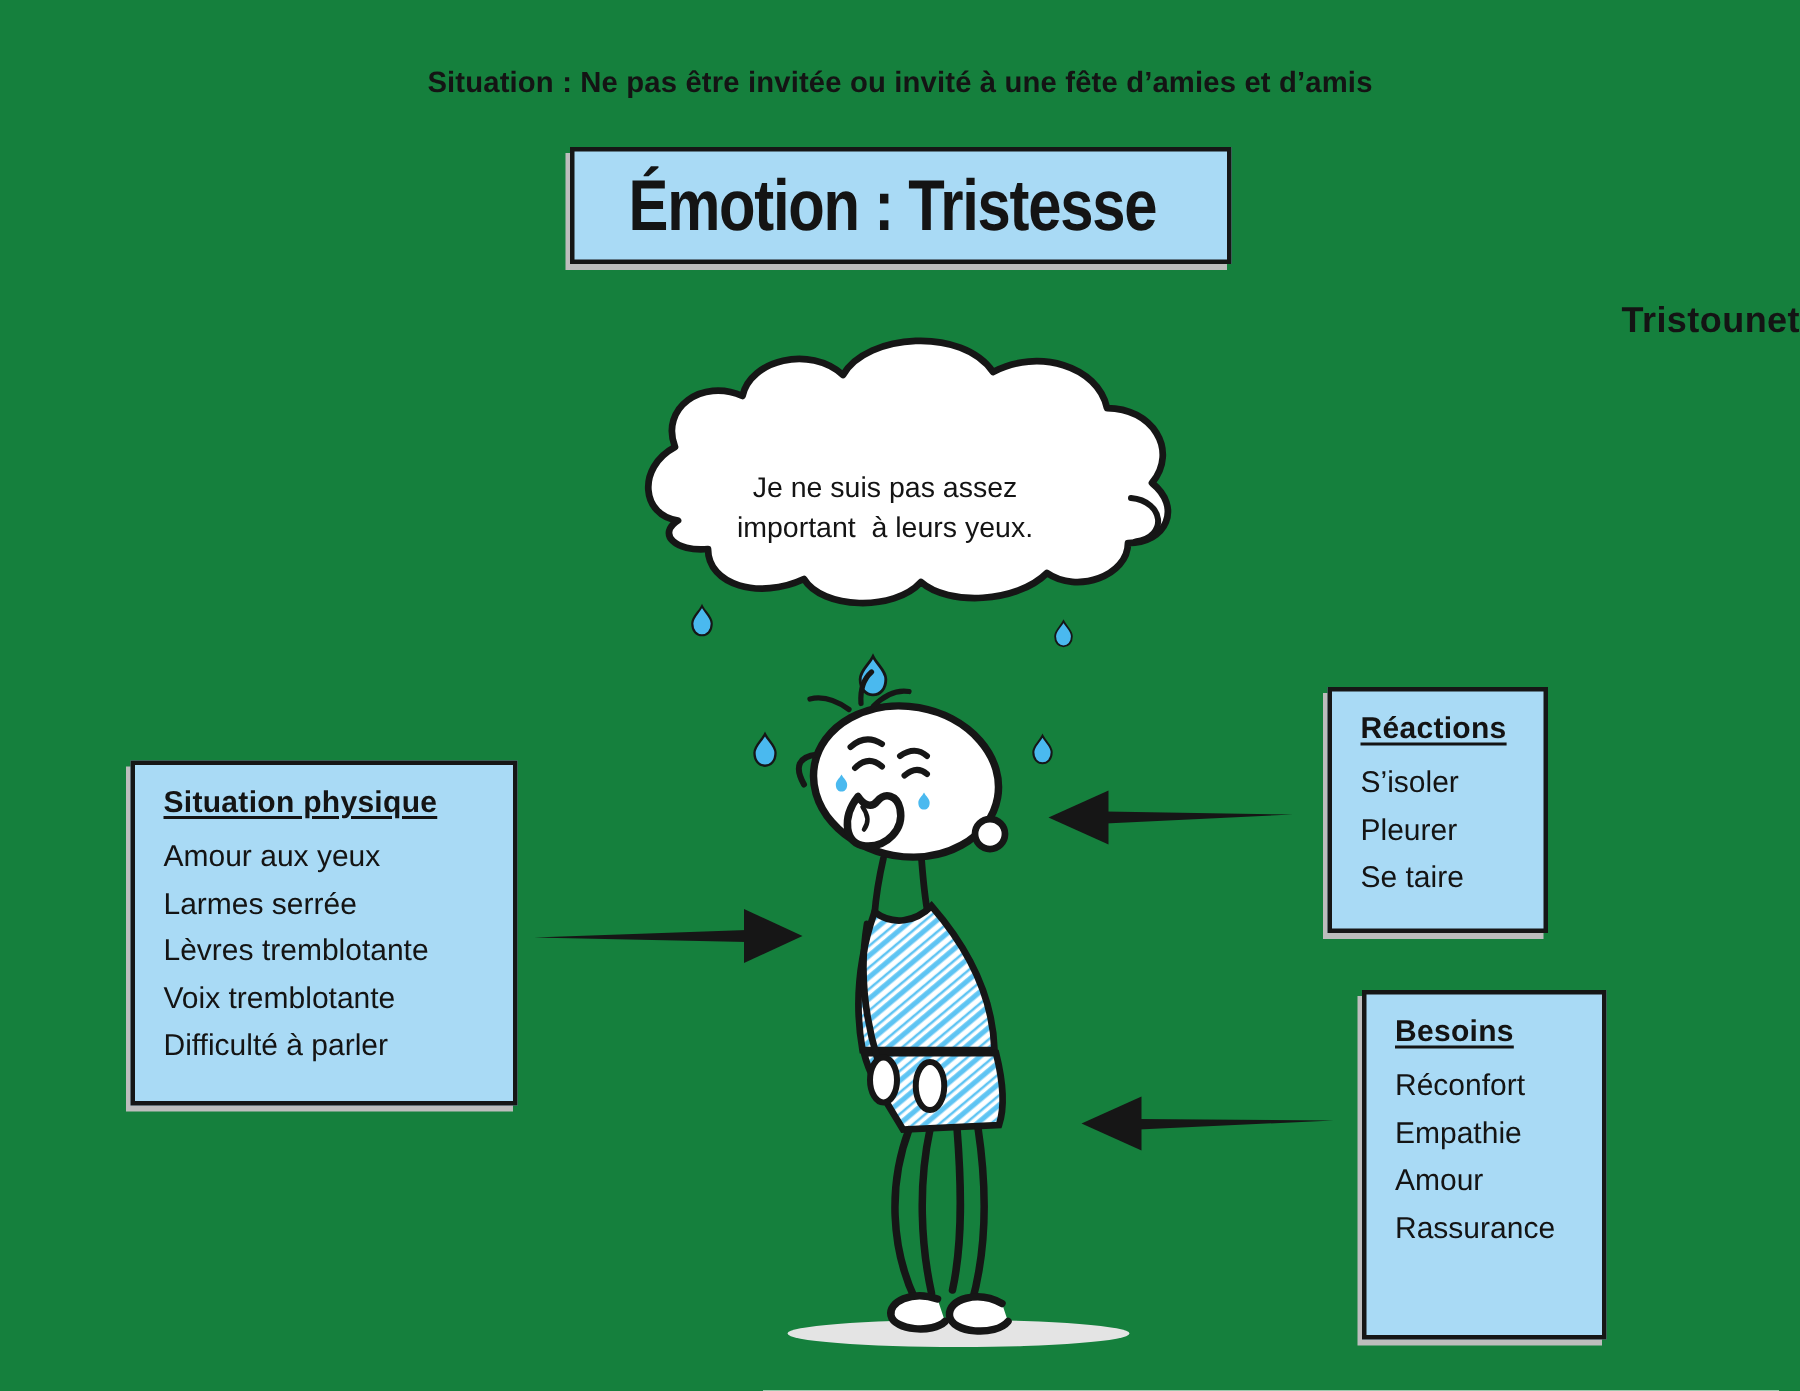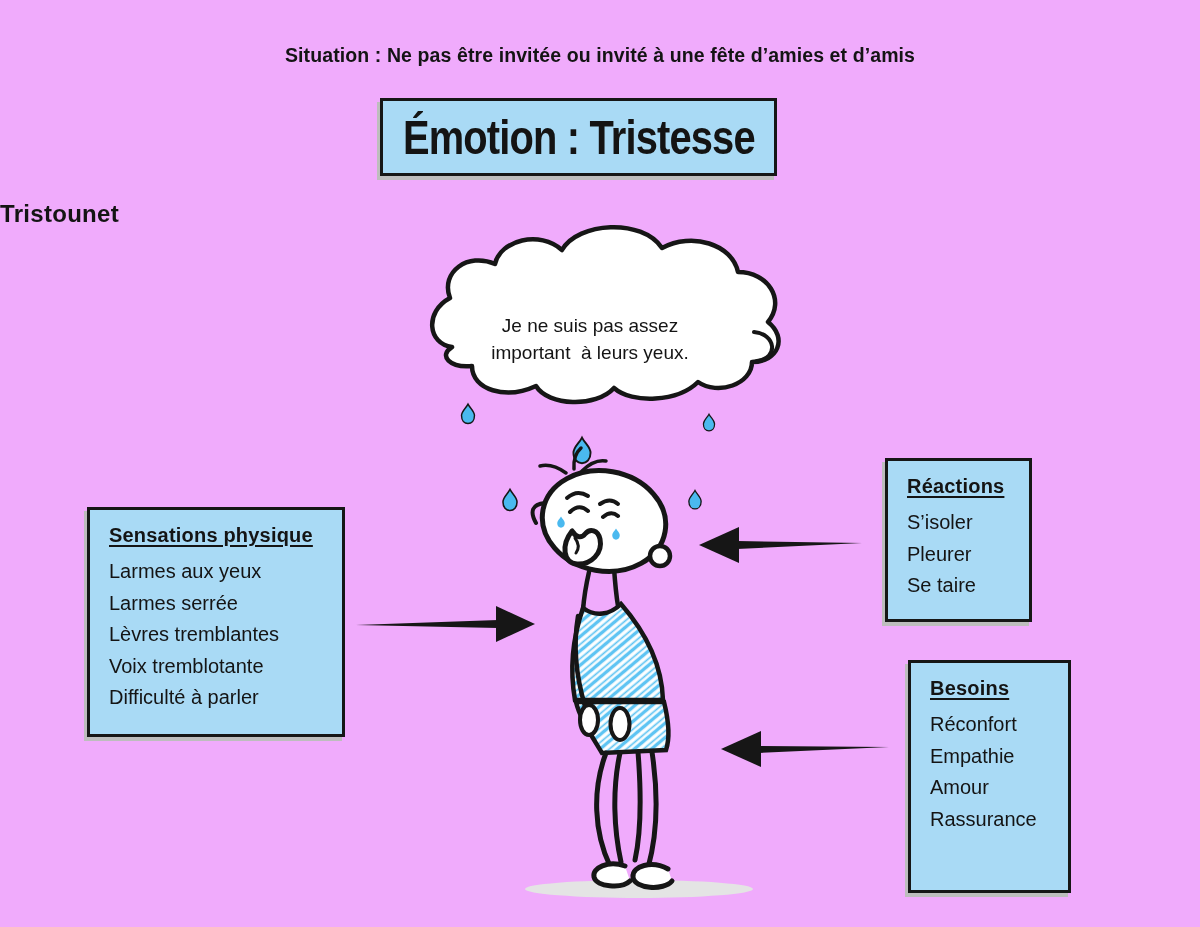--- a/index.html
+++ b/index.html
@@ -7,34 +7,34 @@
     --outline:#161616;
     --drop-fill:#4ab9ef;
     --shirt-scribble:#5ec4f3;
     --shadow-fill:#e4e4e4;
     --box-shadow:#bdbdbd;
     --text-color:#141414;
   }
   *{margin:0;padding:0;box-sizing:border-box}
   html,body{background:#ffffff}
   body{font-family:"Liberation Sans",sans-serif;color:var(--text-color)}
-  .stage{position:relative;width:1200px;height:927px;margin:0 auto;background:#f0abfc;overflow:hidden}
+  .stage{position:relative;width:1200px;height:927px;margin:0 auto;background:#15803d;overflow:hidden}
   .art{position:absolute;inset:0;width:1200px;height:927px}
 
   .page-title{position:absolute;left:0;top:44px;width:100%;text-align:center;
     font-size:19.5px;font-weight:700;letter-spacing:.1px}
 
-  .emotion-box{position:absolute;left:380px;top:98px;width:397px;height:78px;
+  .emotion-box{position:absolute;left:380px;top:98px;width:441px;height:78px;
     background:var(--box-fill);border:3px solid var(--outline);
     box-shadow:-3px 4px 0 var(--box-shadow);
-    display:flex;align-items:center;justify-content:center}
+    display:flex;align-items:center;}
   .emotion-box .big{display:inline-block;font-size:48px;font-weight:800;letter-spacing:-1px;
     transform:scaleX(.83);transform-origin:center;white-space:nowrap}
 
-  .character-name{position:absolute;left:0;top:200px;width:100%;text-align:left;
+  .character-name{position:absolute;left:0;top:200px;width:100%;text-align:right;
     font-size:24px;font-weight:800;letter-spacing:.3px}
 
   .thought-text{position:absolute;left:430px;top:312px;width:320px;text-align:center;
     font-size:19px;font-weight:400;line-height:27px}
   .thought-text div{white-space:pre-wrap}
 
   .info-box{position:absolute;background:var(--box-fill);border:3px solid var(--outline);
     box-shadow:-3px 4px 0 var(--box-shadow);padding:14px 26px 10px 19px}
   .info-box h3{font-size:20px;font-weight:700;text-decoration:underline;
     text-underline-offset:3px;text-decoration-thickness:2px;margin-bottom:9px;letter-spacing:.2px}
@@ -172,25 +172,25 @@
   </div>
 
   <div class="character-name">Tristounet</div>
 
   <div class="thought-text">
     <div>Je ne suis pas assez</div>
     <div>important  à leurs yeux.</div>
   </div>
 
   <div class="info-box box-sensations">
-    <h3>Sensations physique</h3>
+    <h3>Situation physique</h3>
     <ul>
-      <li>Larmes aux yeux</li>
+      <li>Amour aux yeux</li>
       <li>Larmes serrée</li>
-      <li>Lèvres tremblantes</li>
+      <li>Lèvres tremblotante</li>
       <li>Voix tremblotante</li>
       <li>Difficulté à parler</li>
     </ul>
   </div>
 
   <div class="info-box box-reactions">
     <h3>Réactions</h3>
     <ul>
       <li>S’isoler</li>
       <li>Pleurer</li>

